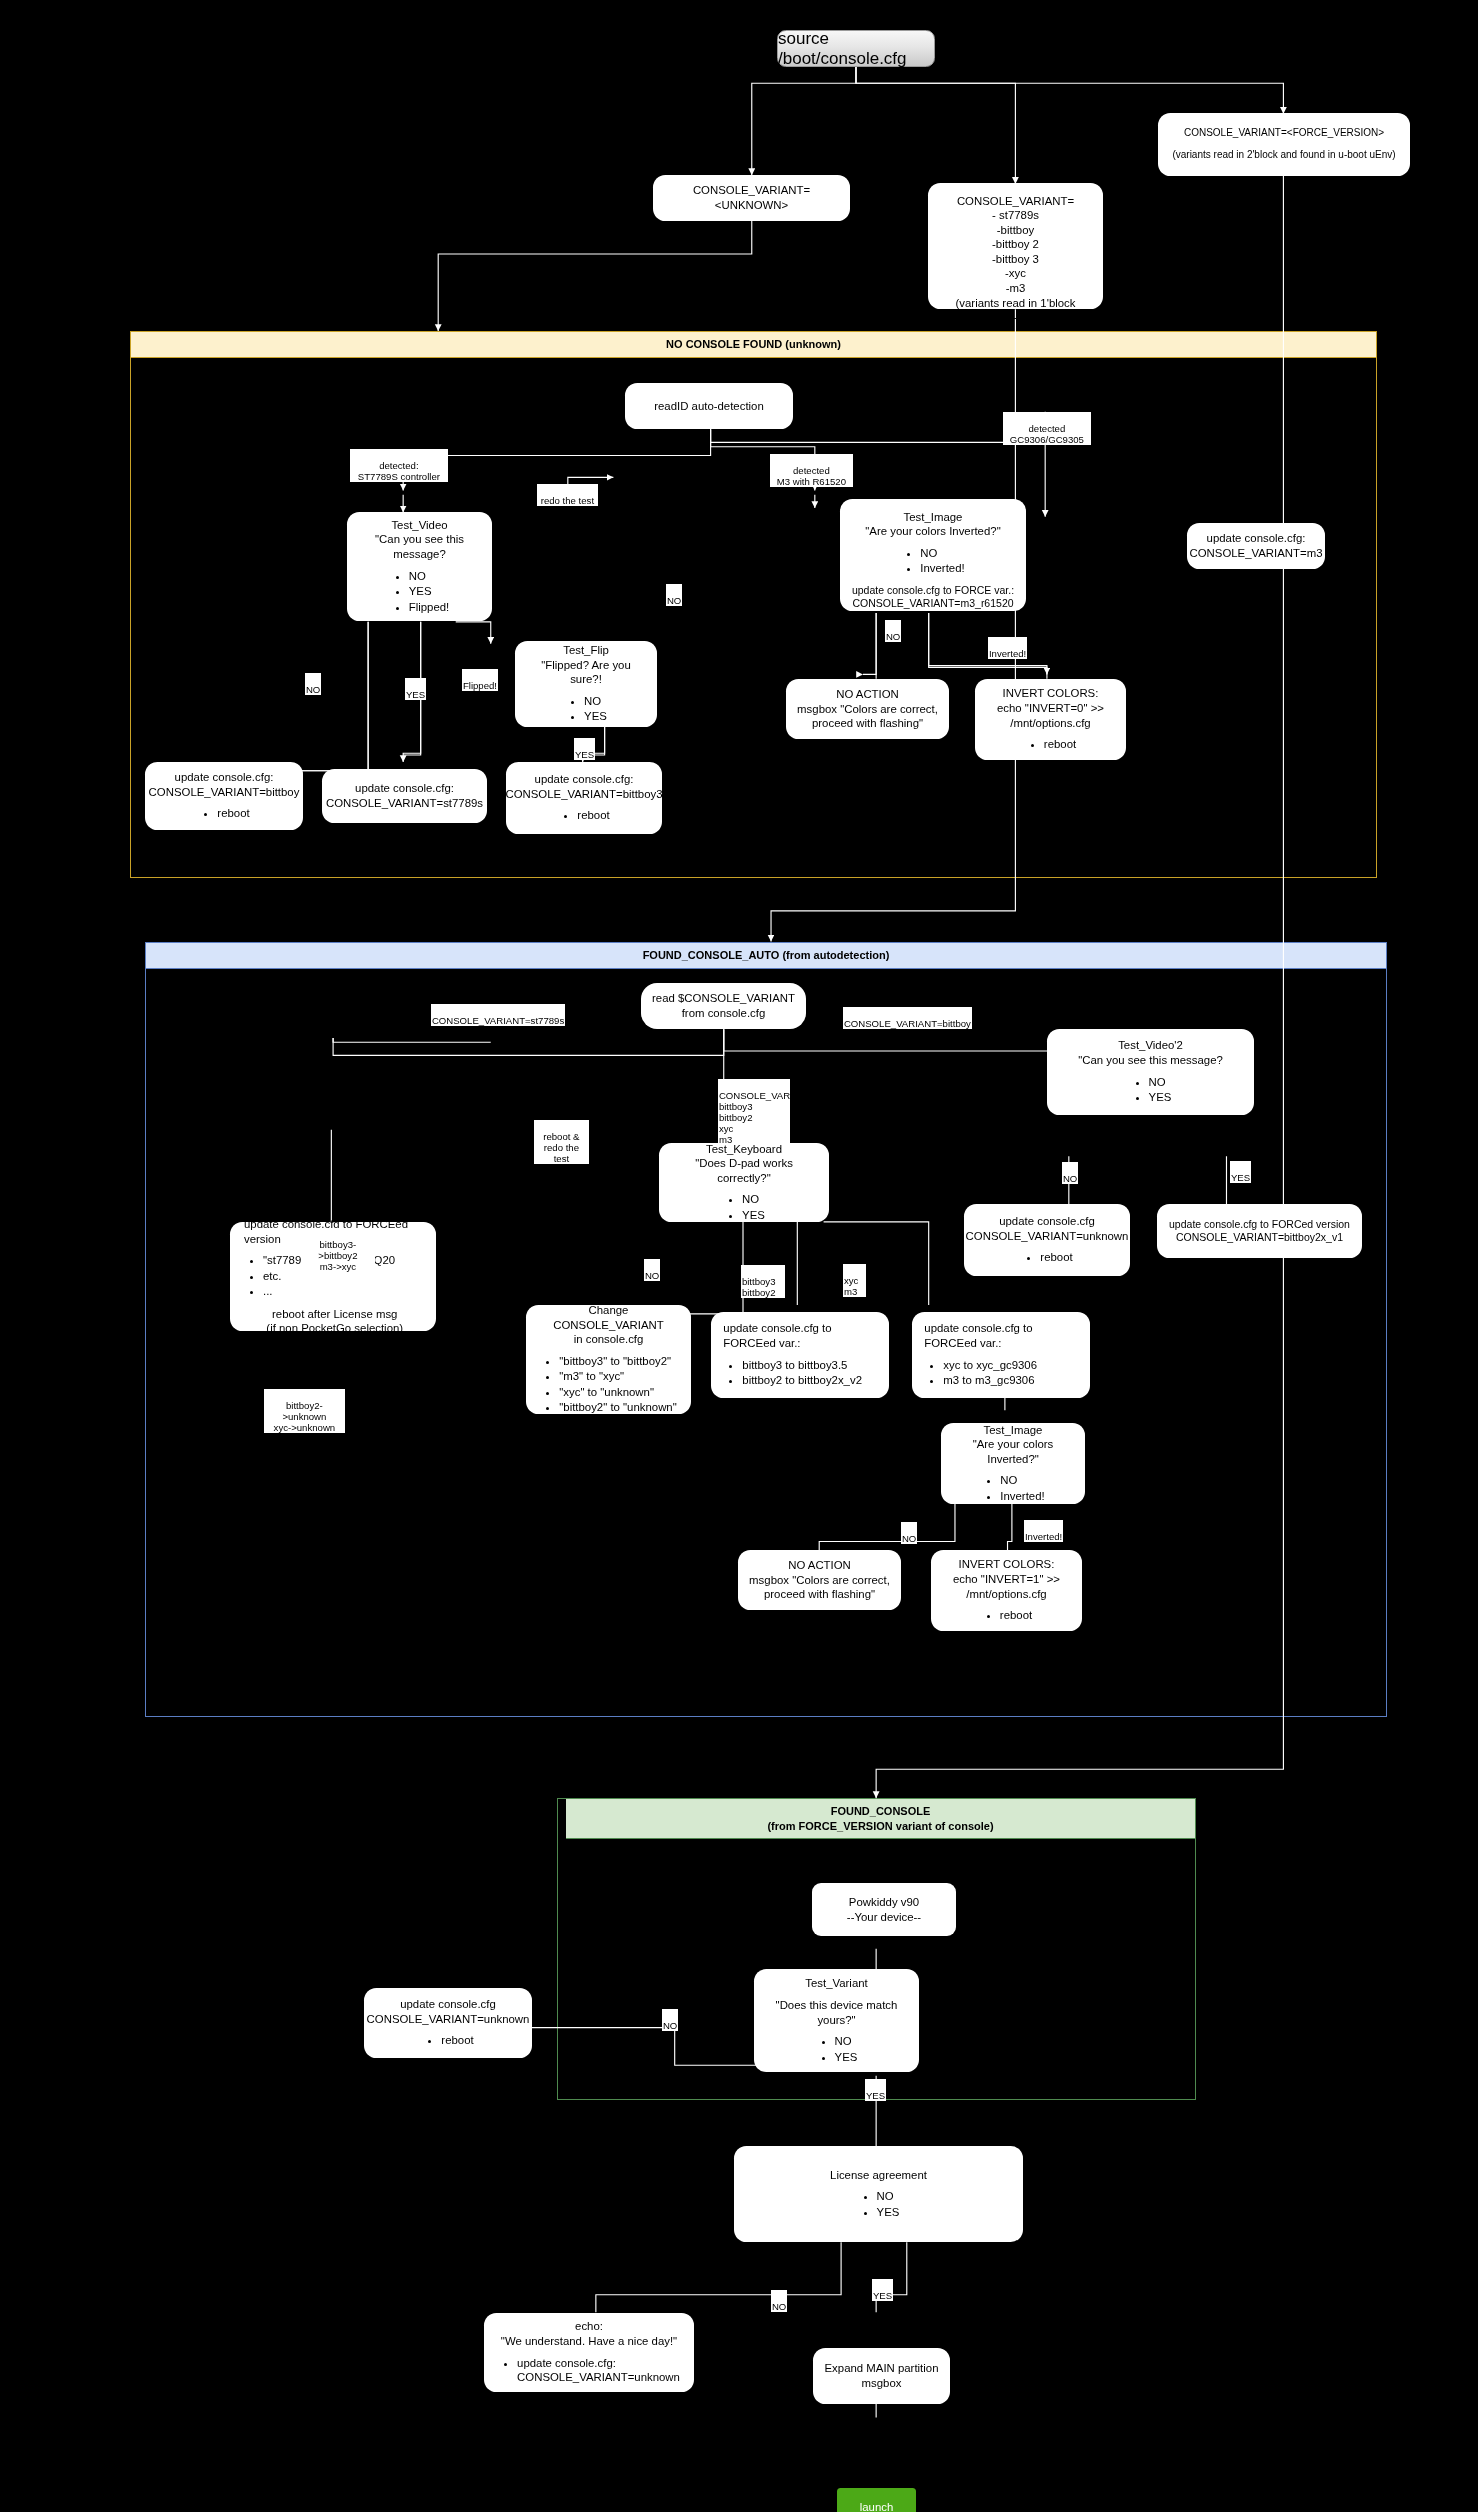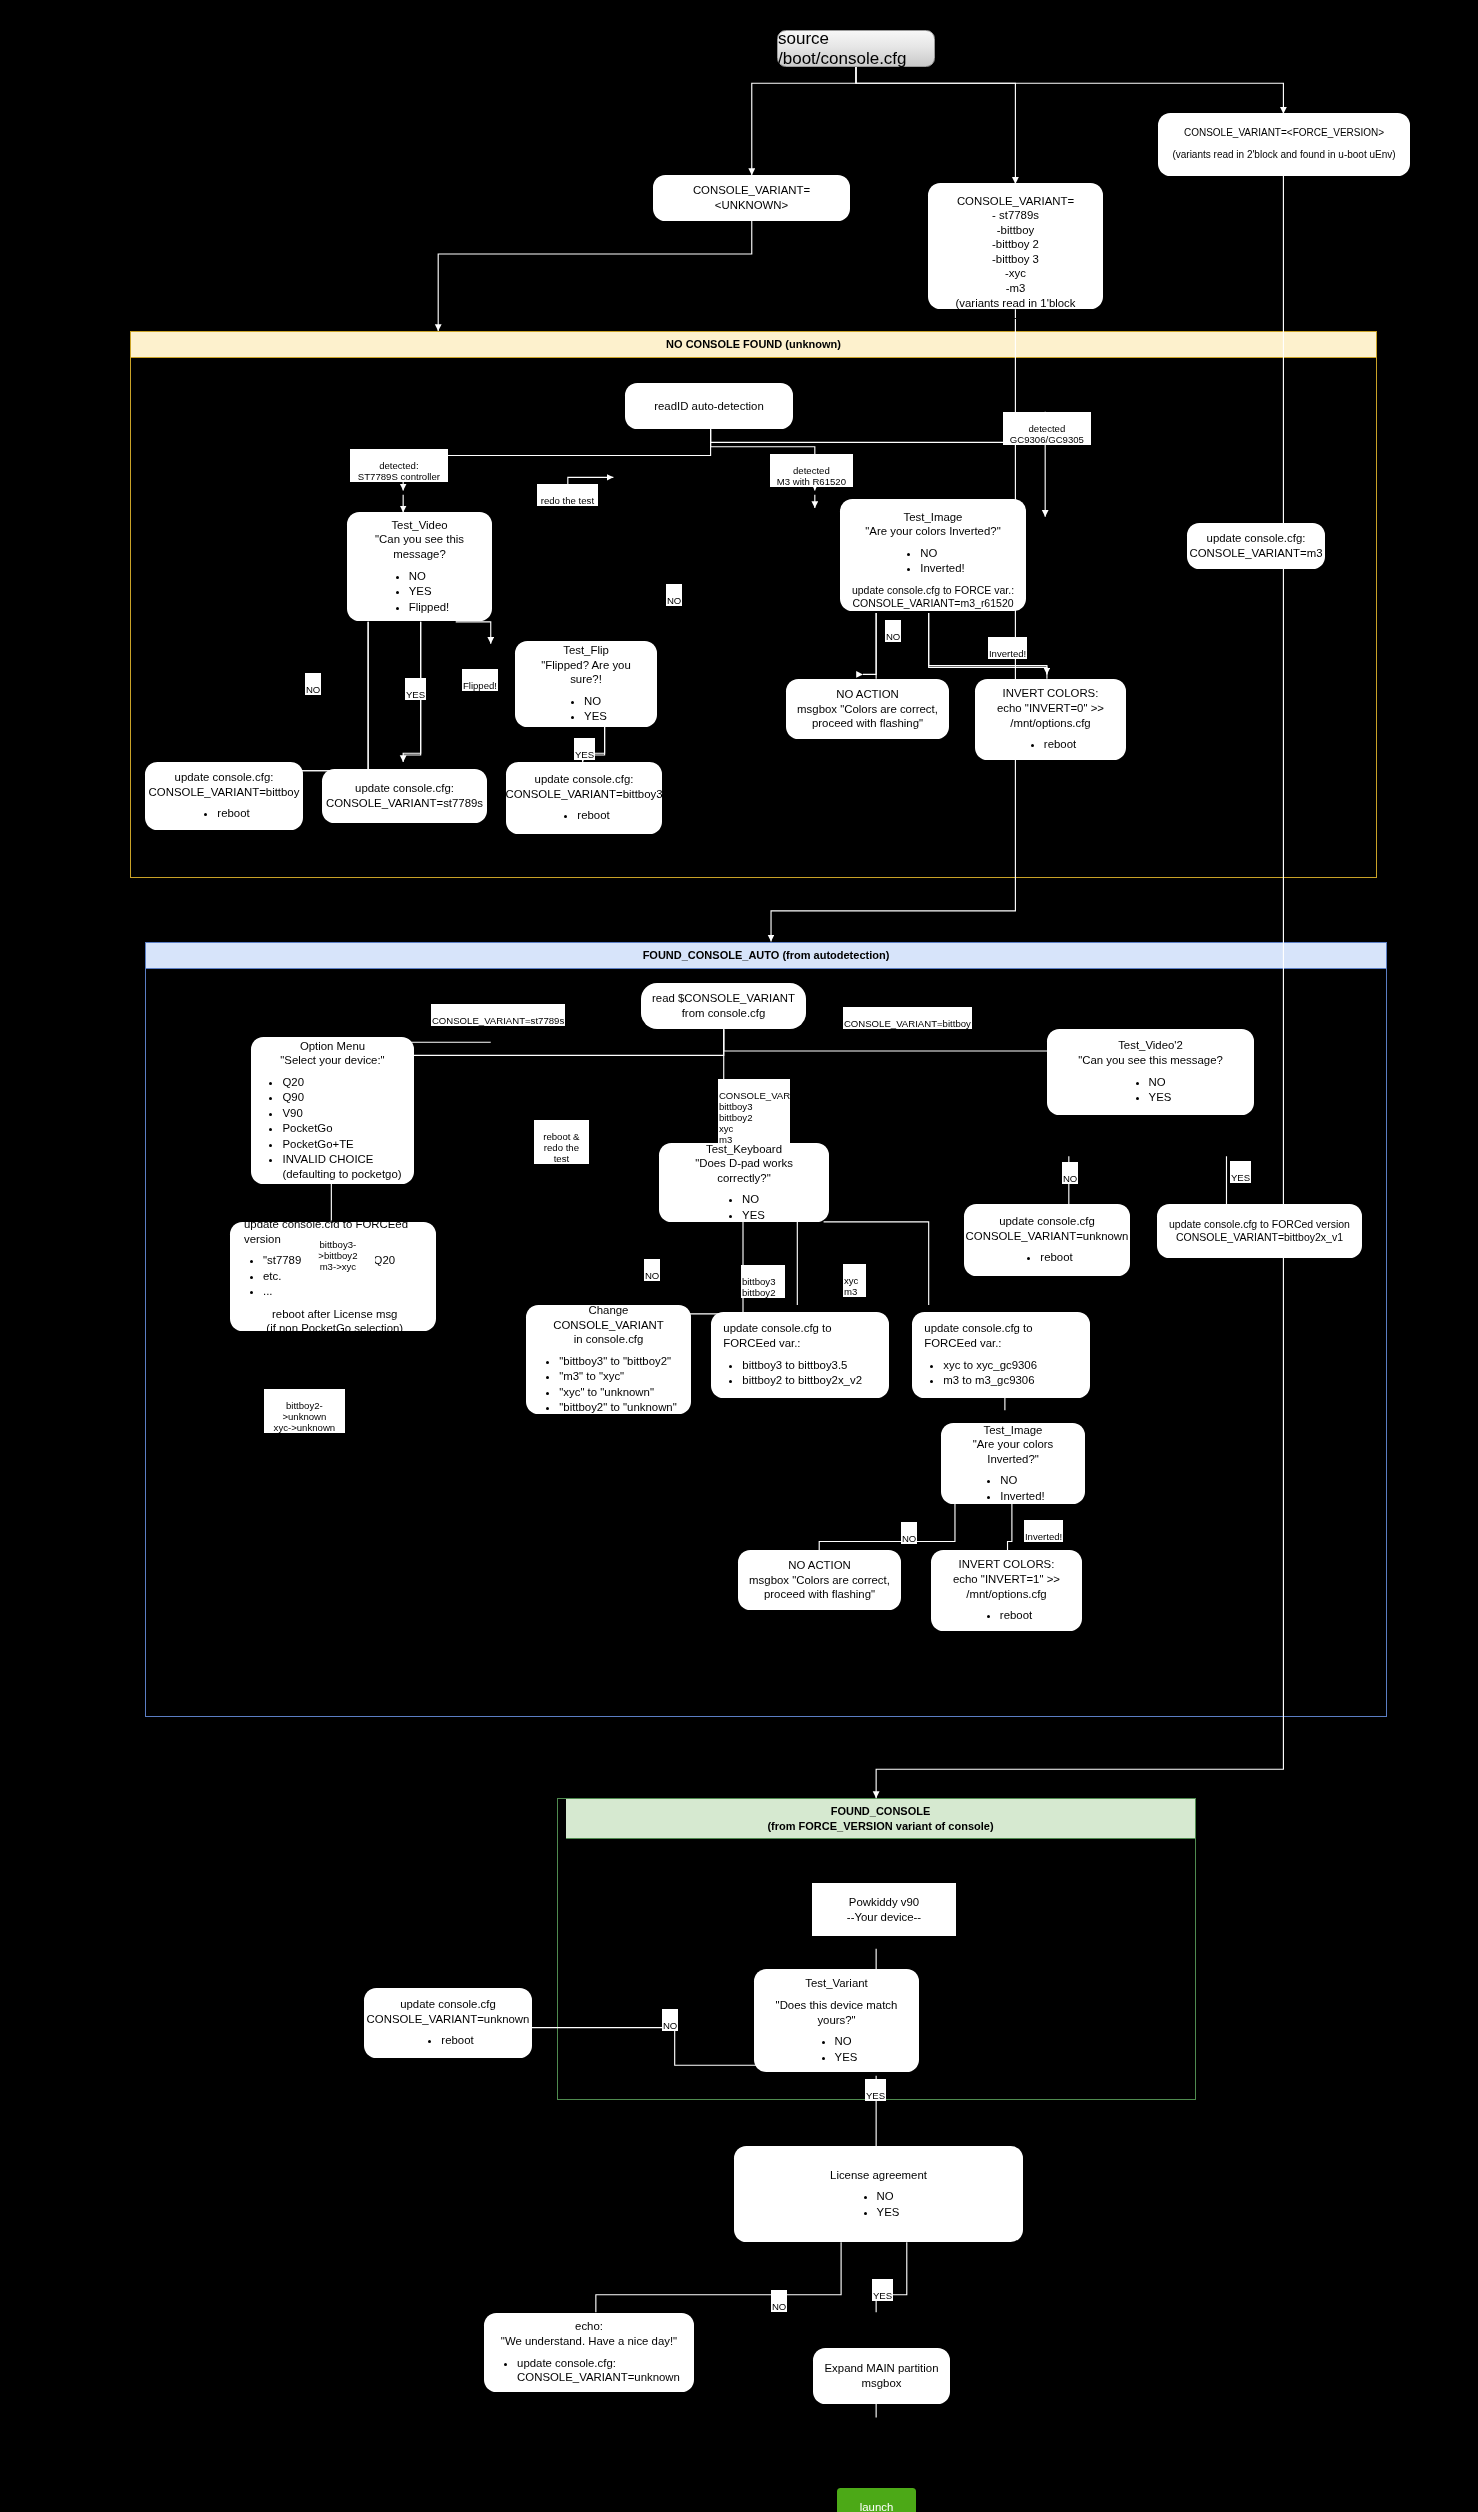--- a/index.html
+++ b/index.html
@@ -40,21 +40,21 @@
     margin: 6.1px 0 0 0;
     padding: 0 0 0 19px;
     text-align: left;
     align-self: center;
   }
   .node ul li { margin: 0.9px 0; }
   .node .after {
     margin-top: 7px;
     white-space: pre-line;
   }
-  .sq { border-radius: 0; }
+  .sq { border-radius: 9px; }
 
   
   .start-pill {
     position: absolute;
     box-sizing: border-box;
     background: linear-gradient(to bottom, #f7f7f7 0%, #e6e6e6 45%, #c9c9c9 100%);
     border: 0.9px solid #9a9a9a;
     border-radius: 8.8px;
     display: flex;
     align-items: center;
@@ -367,33 +367,20 @@
     <span>CONSOLE_VARIANT=bittboy</span>
   </div>
   <div class="edge-label left" style="left:718px; top:1079px; width:70px;">
     <span>CONSOLE_VARIANT=
  bittboy3
  bittboy2
  xyc
  m3</span>
   </div>
 
-  <div class="node" style="left:251px; top:1037px; width:163px; height:147px;">
-    <span class="title">Option Menu
-"Select your device:"</span>
-    <ul>
-      <li>Q20</li>
-      <li>Q90</li>
-      <li>V90</li>
-      <li>PocketGo</li>
-      <li>PocketGo+TE</li>
-      <li style="white-space:pre-line;">INVALID CHOICE
-(defaulting to pocketgo)</li>
-    </ul>
-  </div>
 
   <div class="node" style="left:1047px; top:1029px; width:207px; height:86px;">
     <span class="title">Test_Video'2
 "Can you see this message?</span>
     <ul>
       <li>NO</li>
       <li>YES</li>
     </ul>
   </div>
 

